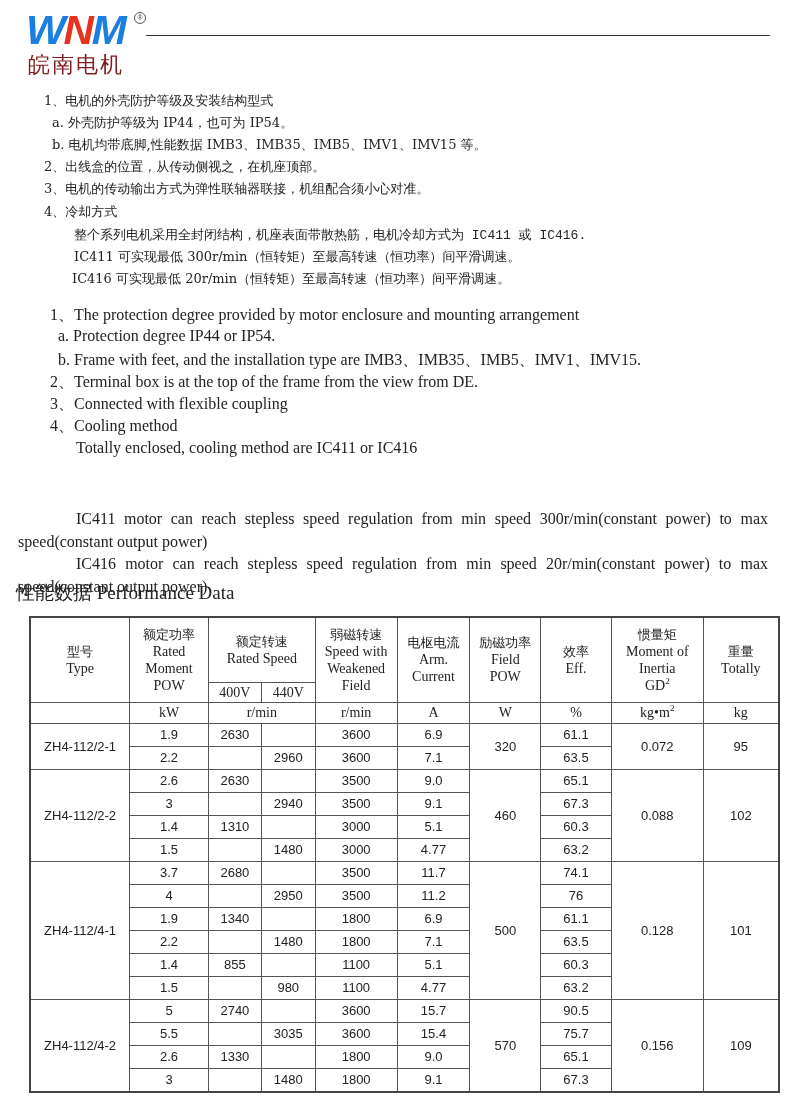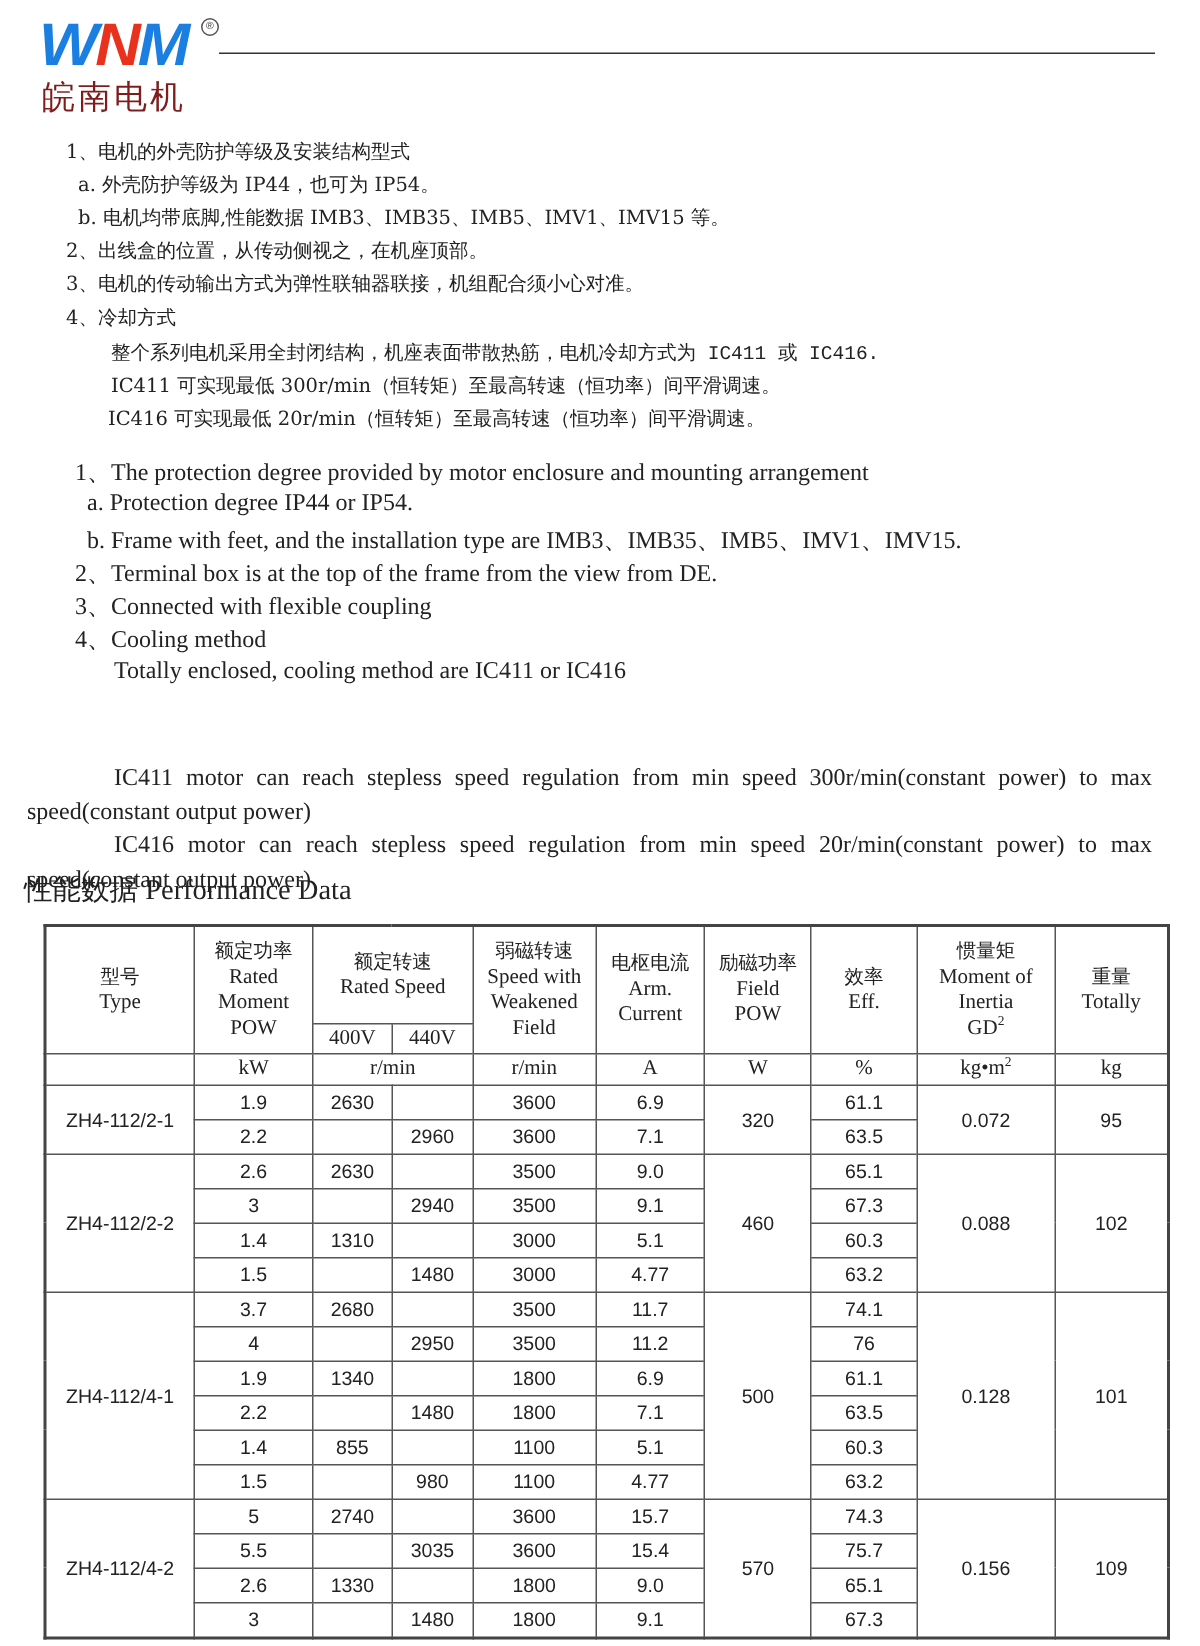--- a/index.html
+++ b/index.html
@@ -222,21 +222,21 @@
         <td>63.2</td>
       </tr>
       <tr>
         <td rowspan="4" class="model">ZH4-112/4-2</td>
         <td>5</td>
         <td>2740</td>
         <td></td>
         <td>3600</td>
         <td>15.7</td>
         <td rowspan="4">570</td>
-        <td>74.3</td>
+        <td>90.5</td>
         <td rowspan="4">0.156</td>
         <td rowspan="4">109</td>
       </tr>
       <tr>
         <td>5.5</td>
         <td></td>
         <td>3035</td>
         <td>3600</td>
         <td>15.4</td>
         <td>75.7</td>

